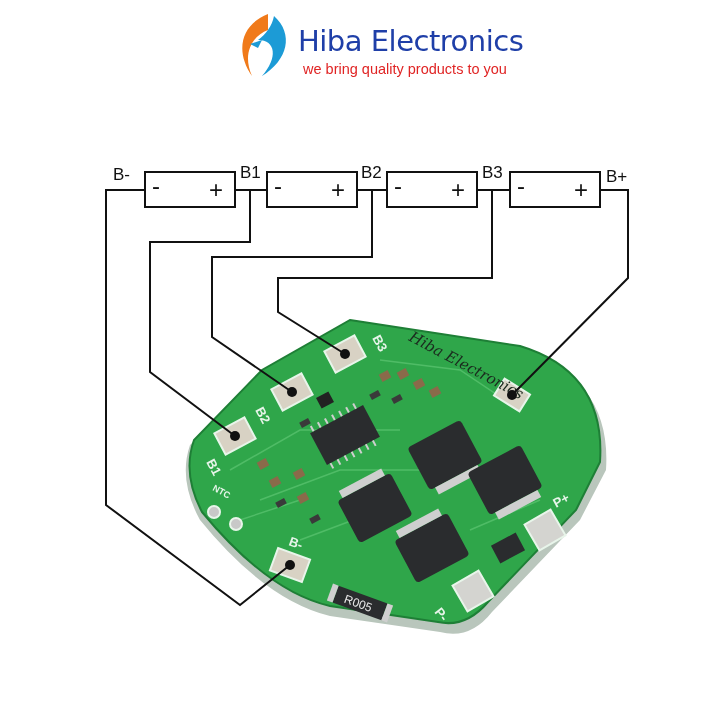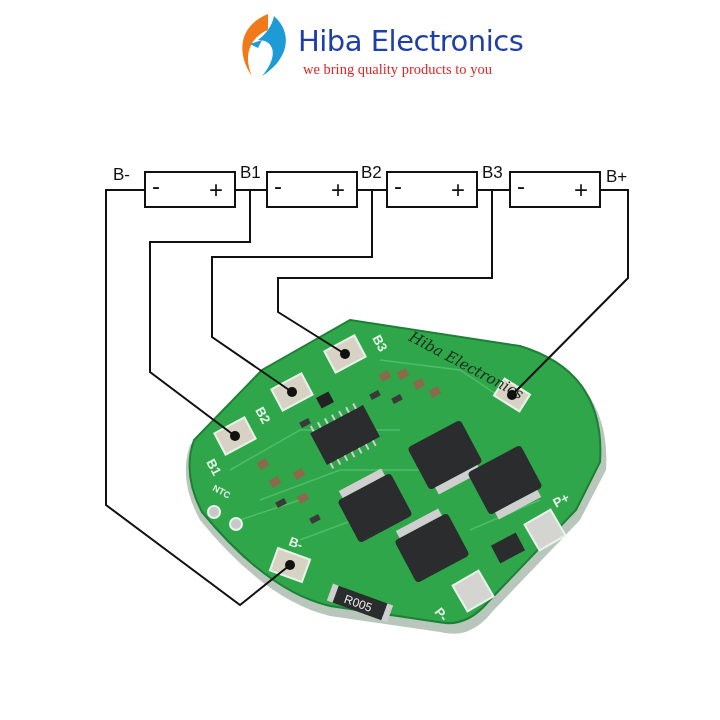--- a/index.html
+++ b/index.html
@@ -1,19 +1,19 @@
 <!DOCTYPE html>
 <html><head>
 <meta charset="utf-8">
 <style>
   html, body { margin:0; padding:0; background:#ffffff; }
   body { width:720px; height:720px; position:relative; overflow:hidden; font-family:"Liberation Sans", sans-serif; }
   .logo { position:absolute; left:228px; top:10px; width:300px; height:70px; }
   .brand { position:absolute; left:298px; top:24px; font-size:29px; color:#1f3fa8; letter-spacing:-0.5px; font-family:"DejaVu Sans", sans-serif; }
-  .tagline { position:absolute; left:303px; top:61px; font-size:14.5px; color:#e02424; font-family:Liberation Serif, serif; }
+  .tagline { position:absolute; left:303px; top:61px; font-size:14.5px; color:#e02424; font-family:Liberation Sans, sans-serif; }
   svg.main { position:absolute; left:0; top:0; }
   .lbl { font-family:"Liberation Sans", sans-serif; font-size:17px; fill:#111; }
   .sign { font-family:"Liberation Sans", sans-serif; font-size:24px; fill:#111; }
   .silk { font-family:"Liberation Sans", sans-serif; font-size:13px; fill:#e8f5ea; font-weight:bold; }
   .hand { font-family:"DejaVu Serif", serif; font-size:15px; fill:#1b2a1e; font-style:italic; }
 </style>
 </head>
 <body>
 
 <div class="logo">

